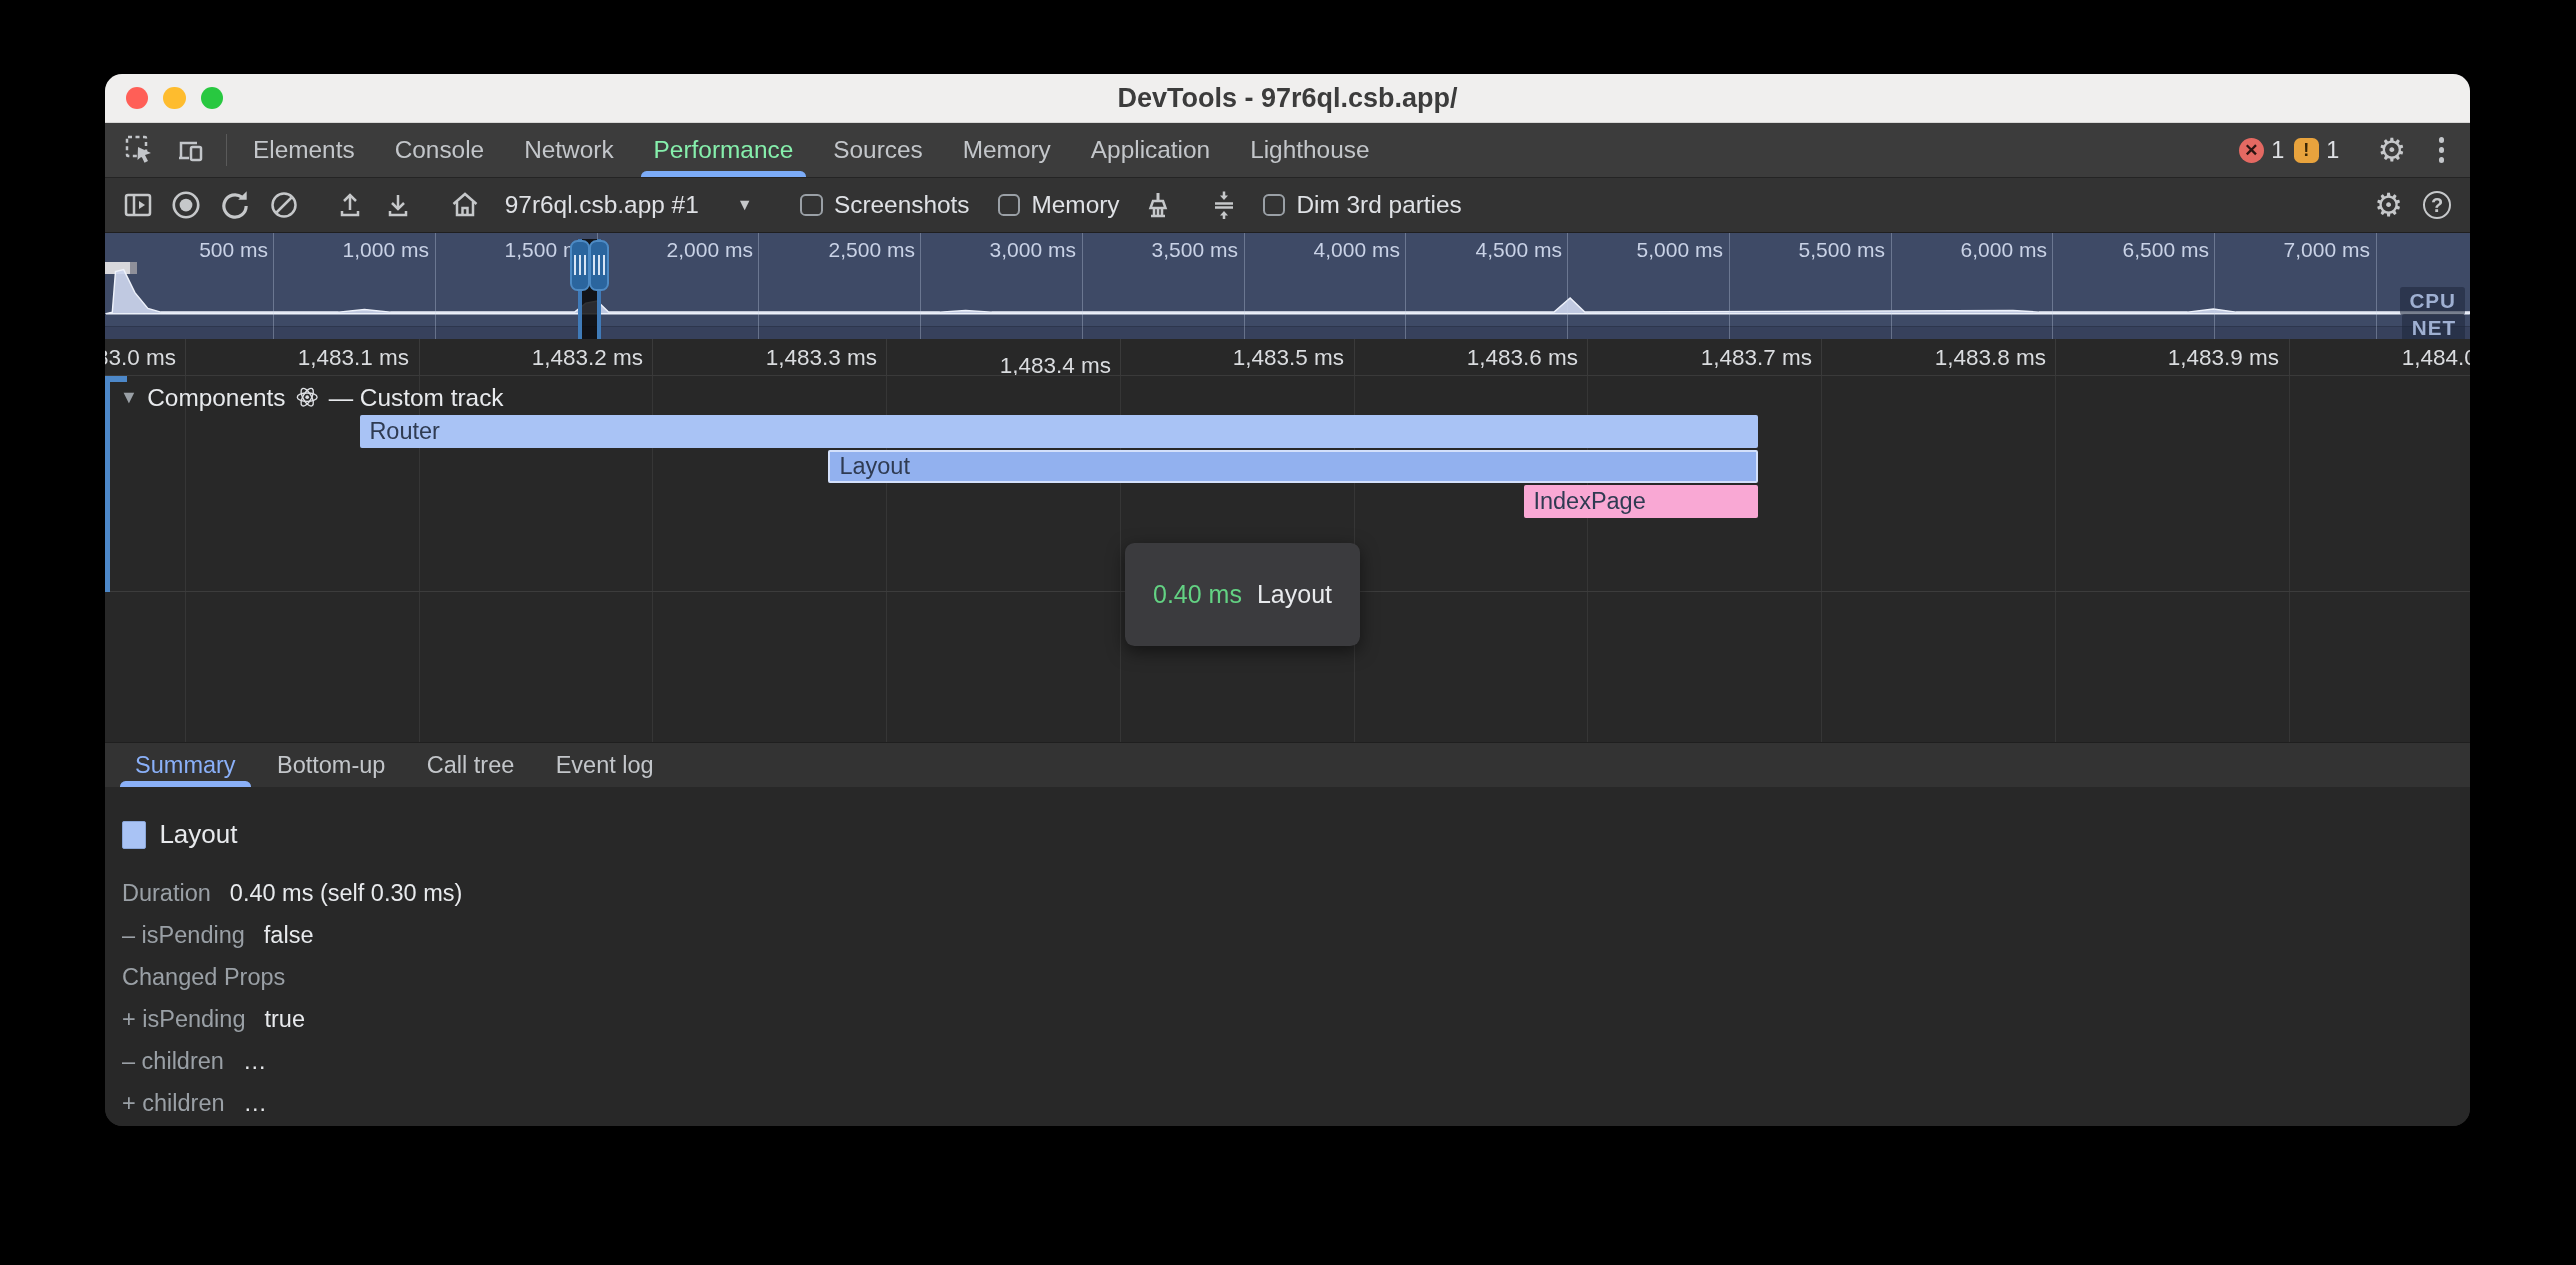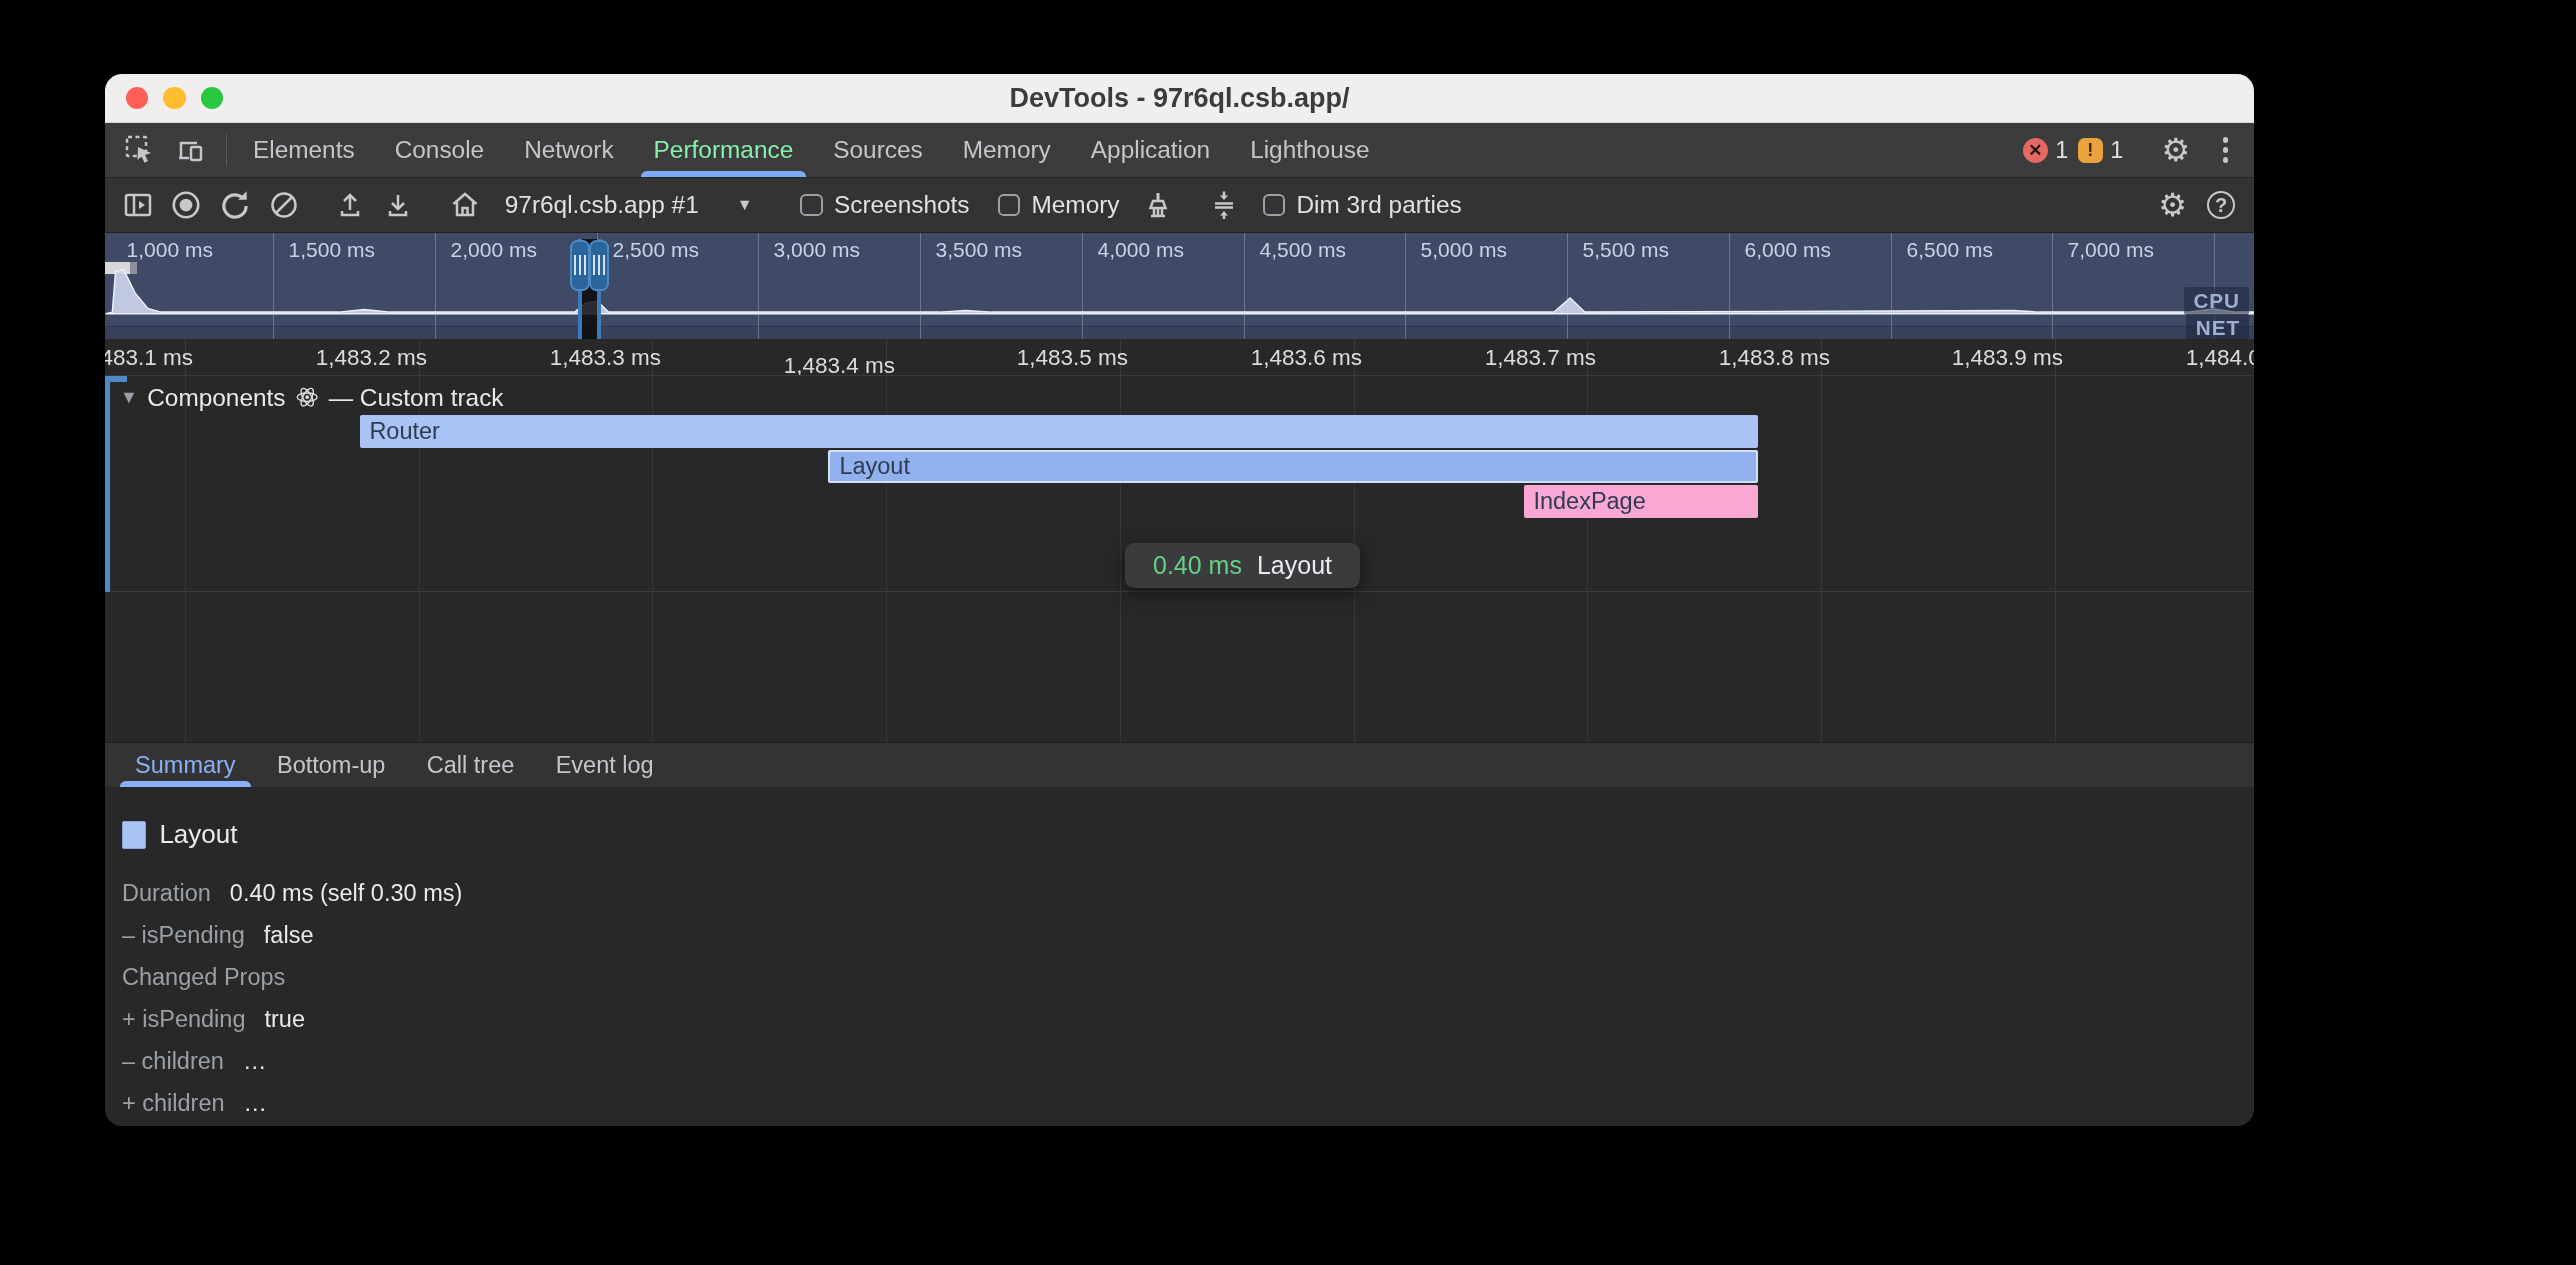--- a/index.html
+++ b/index.html
@@ -1,18 +1,18 @@
 <!DOCTYPE html>
 <html style="font-size:15px"><head>
 <meta charset="utf-8">
 <style>
   * { margin:0; padding:0; box-sizing:border-box; }
   html,body { background:#000; width:2576px; height:1265px; overflow:hidden;
     font-family:"Liberation Sans", sans-serif; }
-  .window { position:absolute; left:105px; top:74px; width:2149px; height:1052px;
+  .window { position:absolute; left:105px; top:74px; width:2365px; height:1052px;
     border-radius:17px; overflow:hidden; background:#282828; display:flex; flex-direction:column;
     box-shadow:0 19px 56px rgba(0,0,0,.6); }
 
   
   .titlebar { height:49px; background:#f0efee; position:relative; flex:none;
     display:flex; align-items:center; justify-content:center; border-bottom:0.9px solid #d8d7d6; }
   .lights { position:absolute; left:20.7px; top:0; height:100%; display:flex; align-items:center; gap:15px; }
   .light { width:22.5px; height:22.5px; border-radius:50%; }
   .light.red { background:#ff5f57; } .light.yellow { background:#febc2e; } .light.green { background:#28c840; }
   .wtitle { font-size:27px; font-weight:700; color:#3c3c3c; }
@@ -78,21 +78,21 @@
   .focus-edge { position:absolute; left:0; top:0; width:4.7px; height:216px; background:#4d88c9; }
   .focus-stub { position:absolute; left:0; top:0; width:21.6px; height:5.6px; background:#4d88c9; }
   .track-head { position:absolute; left:15px; top:7.5px; display:flex; align-items:center; gap:9.4px;
     font-size:24.4px; color:#e8eaed; }
   .tri { font-size:18px; color:#9aa0a6; }
   .bar { position:absolute; height:33px; background:#a9c3f5; color:#2f3b52; font-size:23.5px;
     display:flex; align-items:center; padding-left:9.4px; overflow:hidden; white-space:nowrap;
     border-radius:1.9px; }
   .bar.sel { background:#92b1ef; border:2.8px solid #d3e0fb; }
   .tooltip { position:absolute; left:1020px; top:167px; background:#3b3b3e; border-radius:9.4px;
-    padding:8px 28px; display:flex; align-items:center; gap:15px; font-size:25px;
+    padding:37px 28px; display:flex; align-items:center; gap:15px; font-size:25px;
     box-shadow:0 5.6px 17px rgba(0,0,0,.5); }
   .tooltip .dur { color:#63d283; }
   .tooltip .nm { color:#e8eaed; }
 
   
   .btabs { height:45px; flex:none; background:#333; border-top:0.9px solid #1f1f1f;
     display:flex; align-items:stretch; padding-left:9.4px; color:#c3c6ca; }
   .btab { display:flex; align-items:center; padding:0 20.7px; font-size:23.5px; position:relative; }
   .btab .ul { display:none; position:absolute; left:5.6px; right:5.6px; bottom:0; height:5.6px;
     border-radius:5.6px 5.6px 0 0; background:#8ab0f8; }

